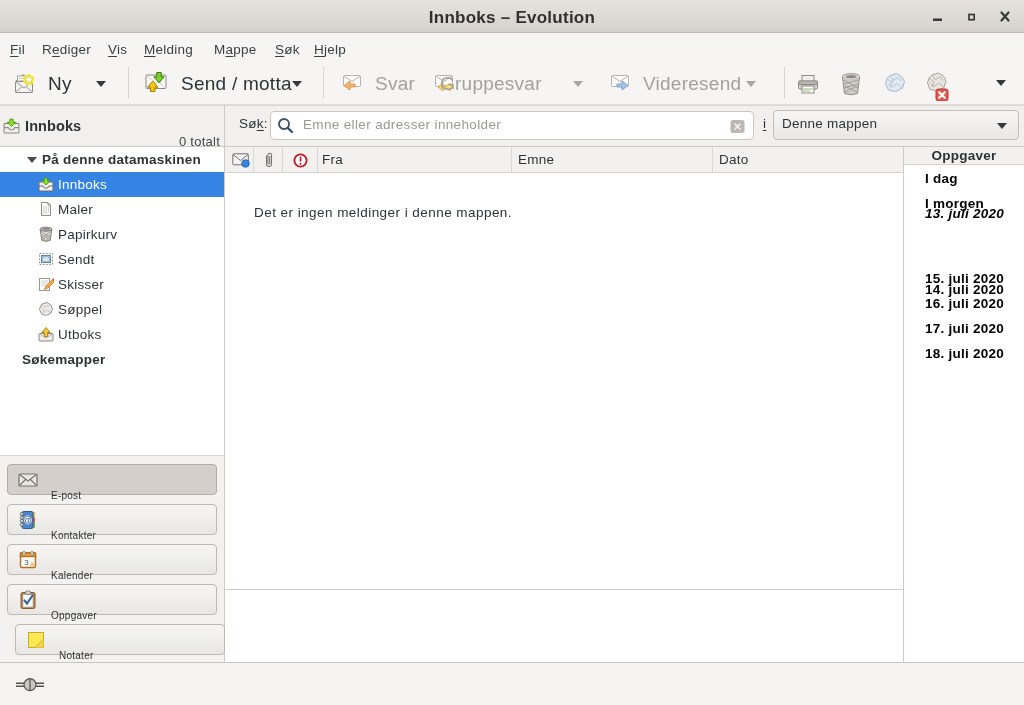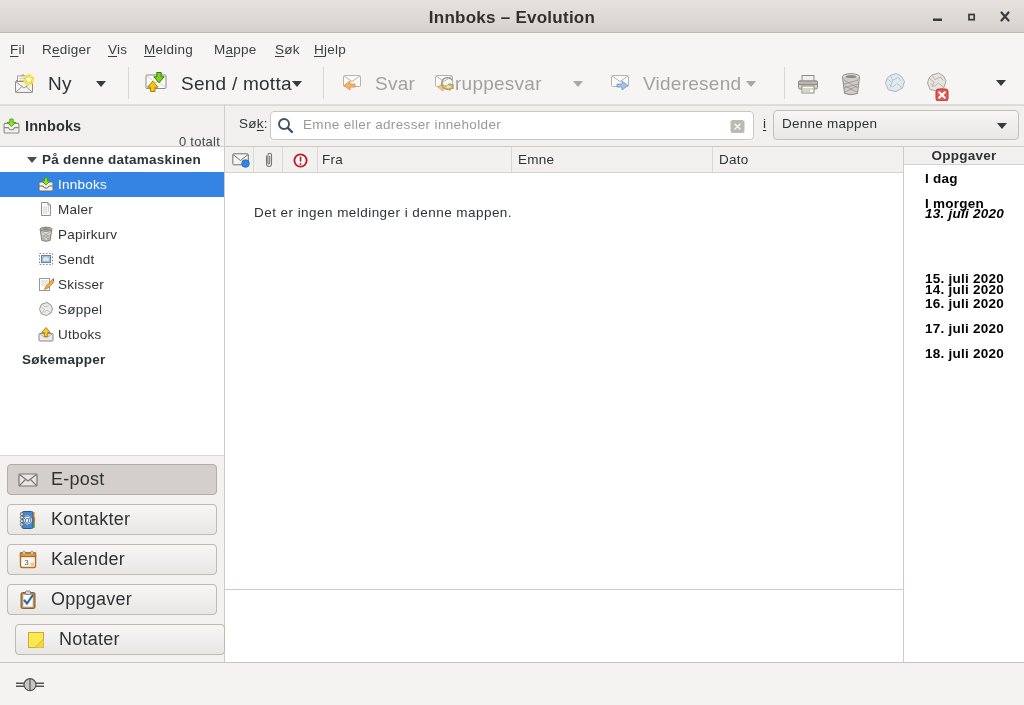--- a/index.html
+++ b/index.html
@@ -59,21 +59,21 @@
 .sel { background:#3584e4; color:#fff; }
 
 
 #taskhead { position:absolute; left:0; top:0; width:120px; height:18px; background:#f3f1ef; border-bottom:1px solid #d5d0ca; text-align:center; font-weight:bold; font-size:13.5px; line-height:17px; color:#2e3436; }
 .task { position:absolute; left:21px; font-weight:bold; font-size:13.5px; color:#000; }
 
 
 .swb { position:absolute; left:7px; width:210px; height:31px; border:1px solid #bfb9b2; border-radius:4px;
   background:linear-gradient(to bottom,#f7f6f5,#e9e7e4); }
 .swb.active { background:#d4cfca; border-color:#b4ada6; }
-.swb .lbl { position:absolute; left:43px; top:0; line-height:29px; font-size:18px; color:#2e3436;text-align:right; }
+.swb .lbl { position:absolute; left:43px; top:16px; line-height:29px; font-size:10px; color:#2e3436;text-align:right; }
 .swb svg { position:absolute; left:10px; top:5px; }
 
 
 #statusbar { left:0; top:662px; width:1024px; height:43px; background:#f4f3f1; border-top:1px solid #cac5bf; }
 </style>
 </head>
 <body>
 
 <div id="titlebar" class="abs">
   <div id="title">Innboks – Evolution</div>

